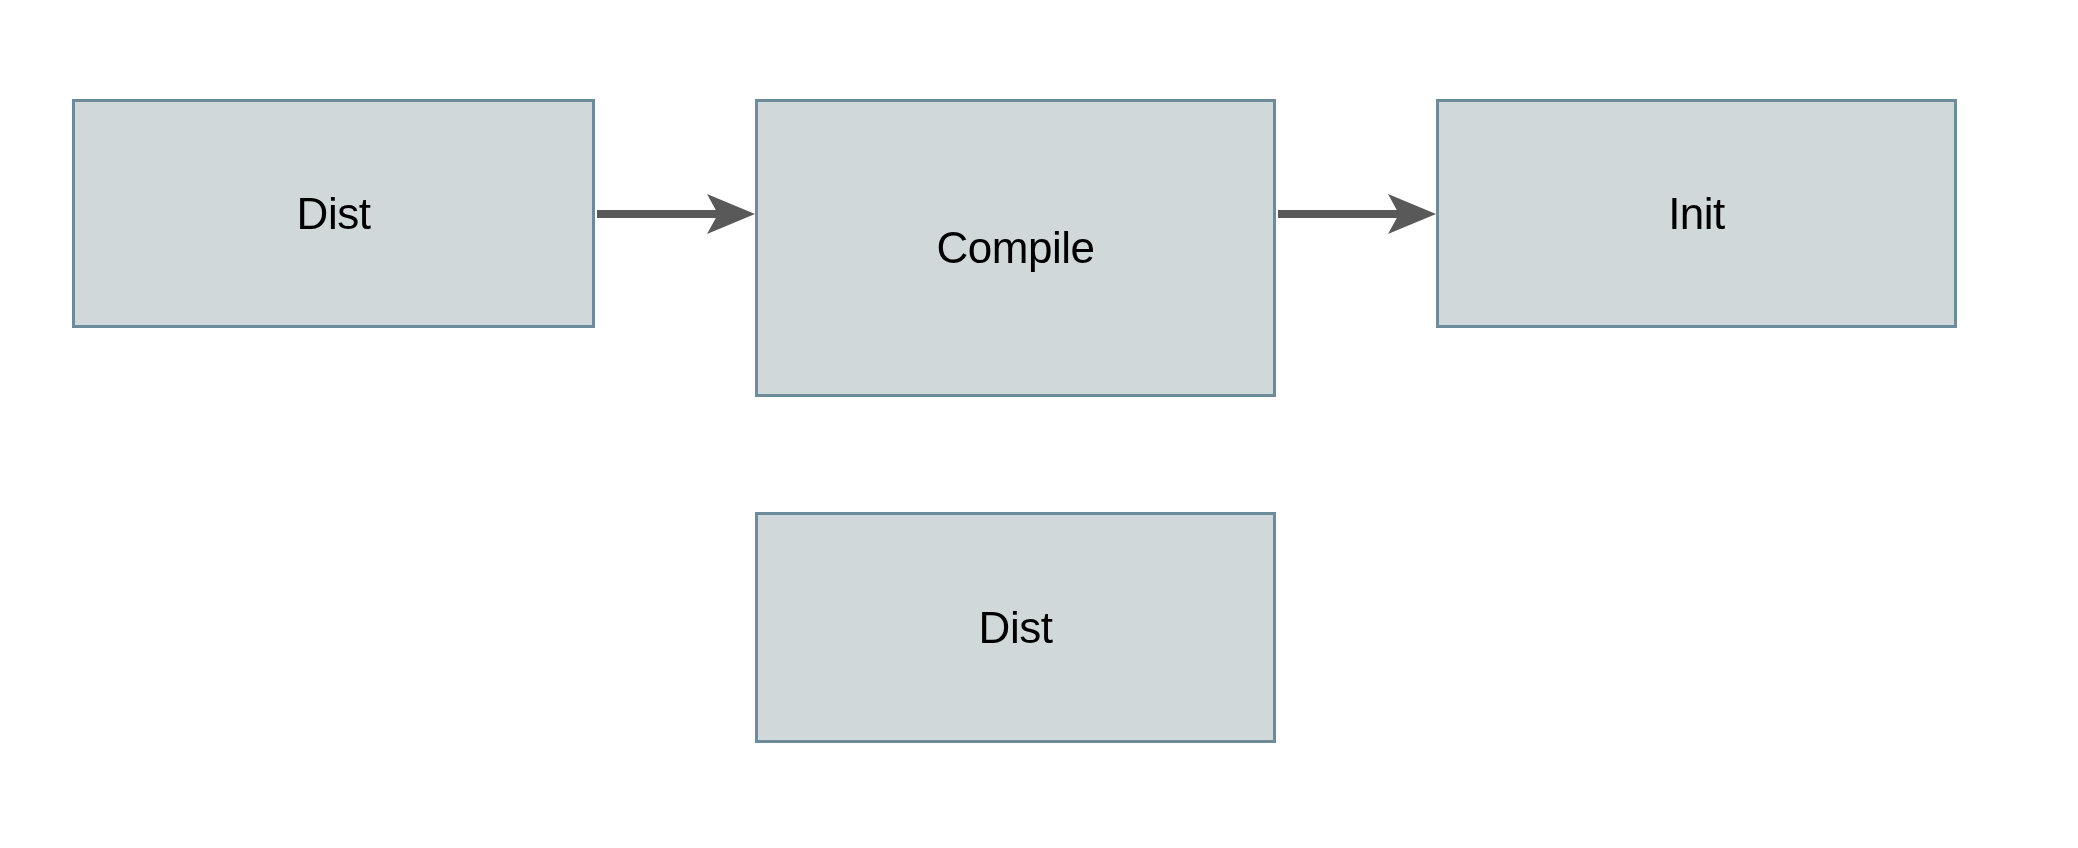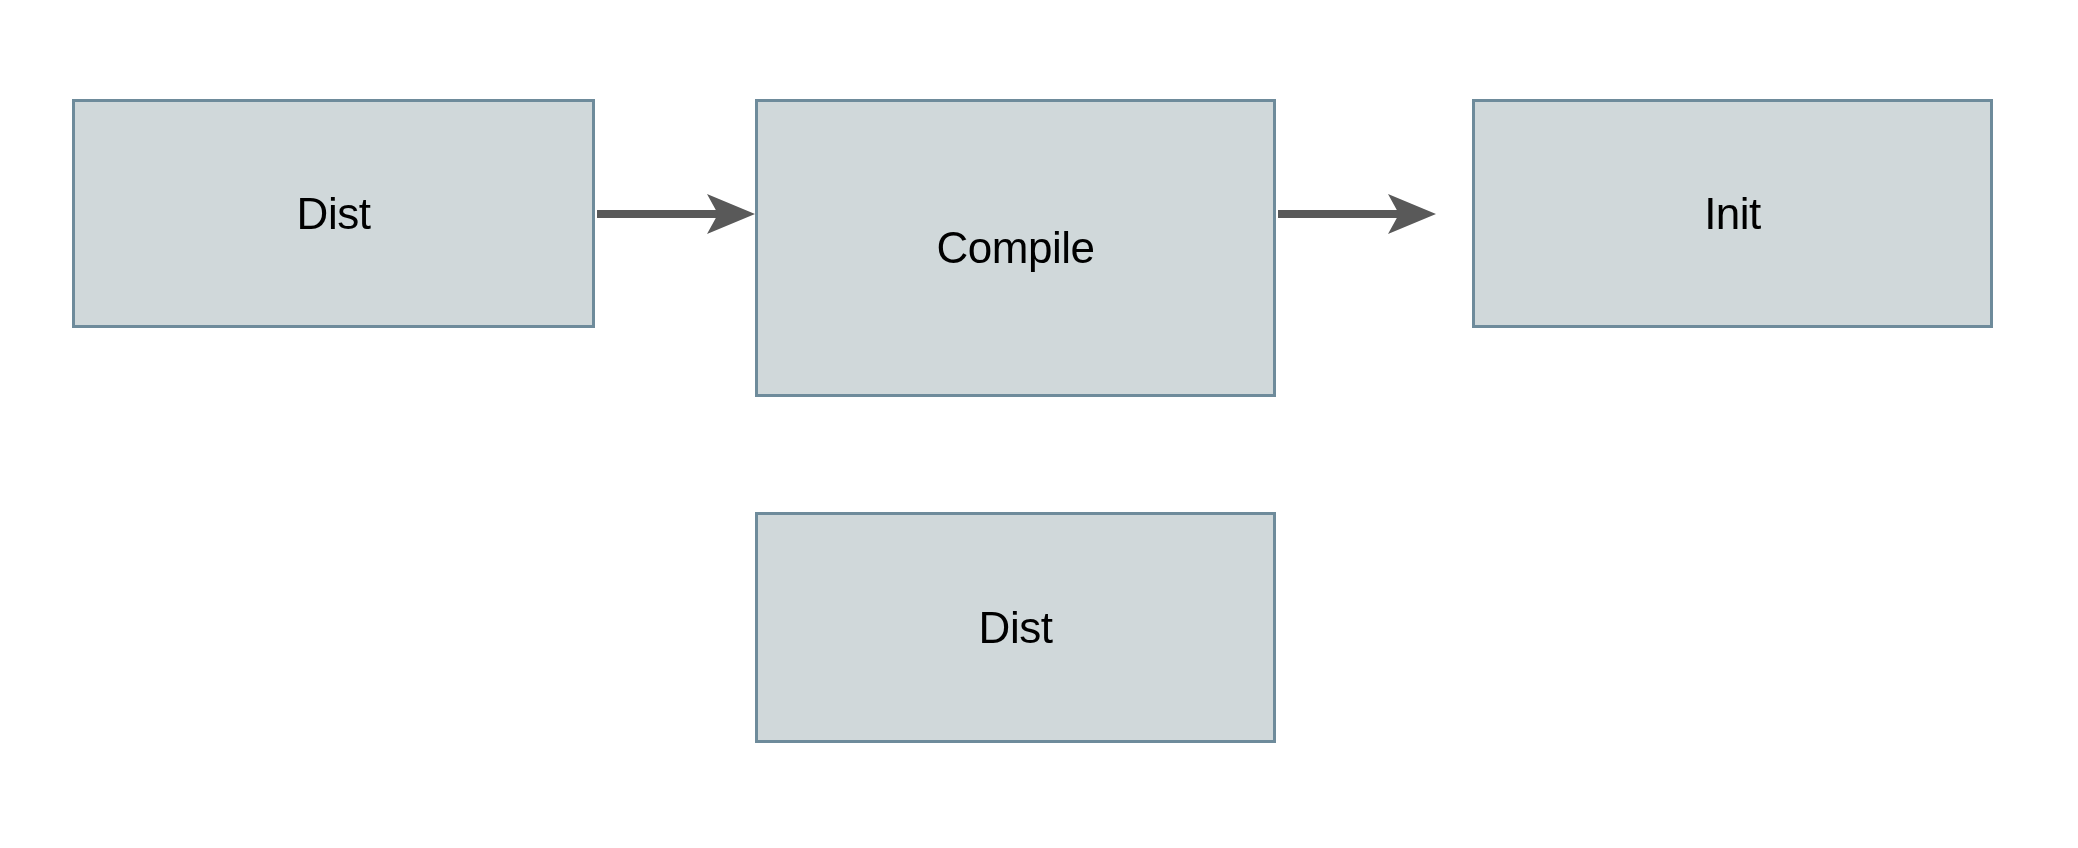--- a/index.html
+++ b/index.html
@@ -33,21 +33,21 @@
     font-weight: 400;
     color: #000000;
     line-height: 1;
     letter-spacing: -0.5px;
     white-space: nowrap;
     user-select: none;
   }
   
   #node-dist    { left: 72px;  top: 99px;  width: 523px; height: 229px; }
   #node-compile { left: 755px; top: 99px;  width: 521px; height: 298px; }
-  #node-init    { left: 1436px;top: 99px;  width: 521px; height: 229px; margin-left: 36px; }
+  #node-init    { left: 1436px;top: 99px;  width: 521px; height: 229px; }
   #node-clean   { left: 755px; top: 512px; width: 521px; height: 231px; }
 
   .edge {
     position: absolute;
     top: 0;
     left: 0;
     width: 2078px;
     height: 848px;
     pointer-events: none;
     overflow: visible;

